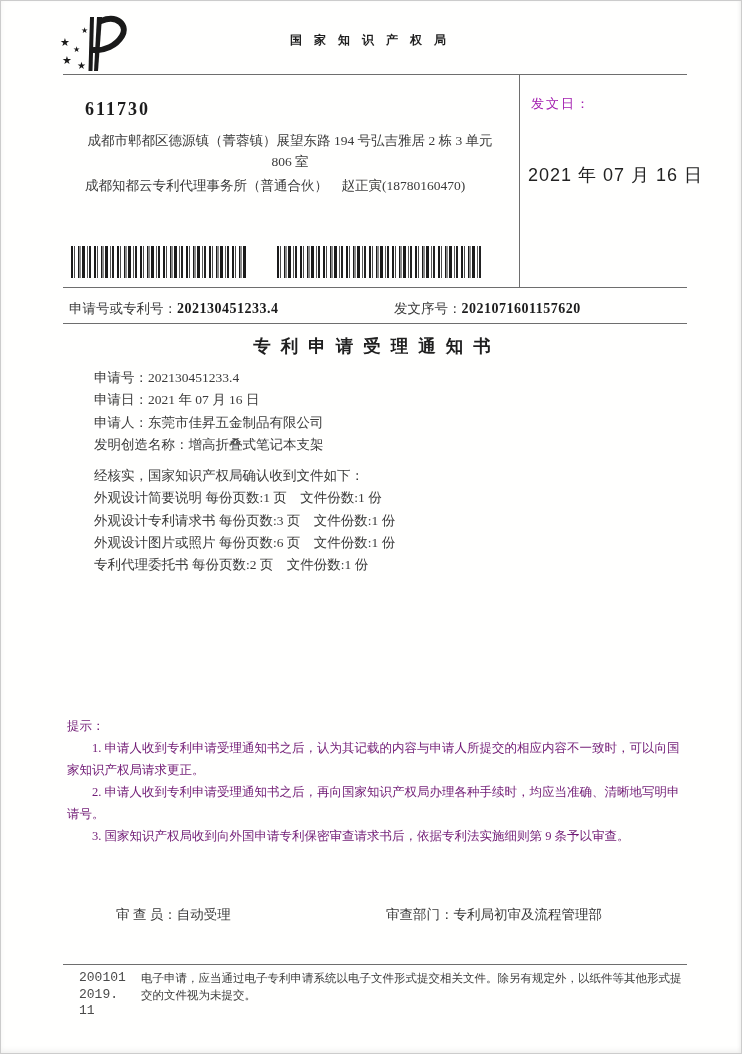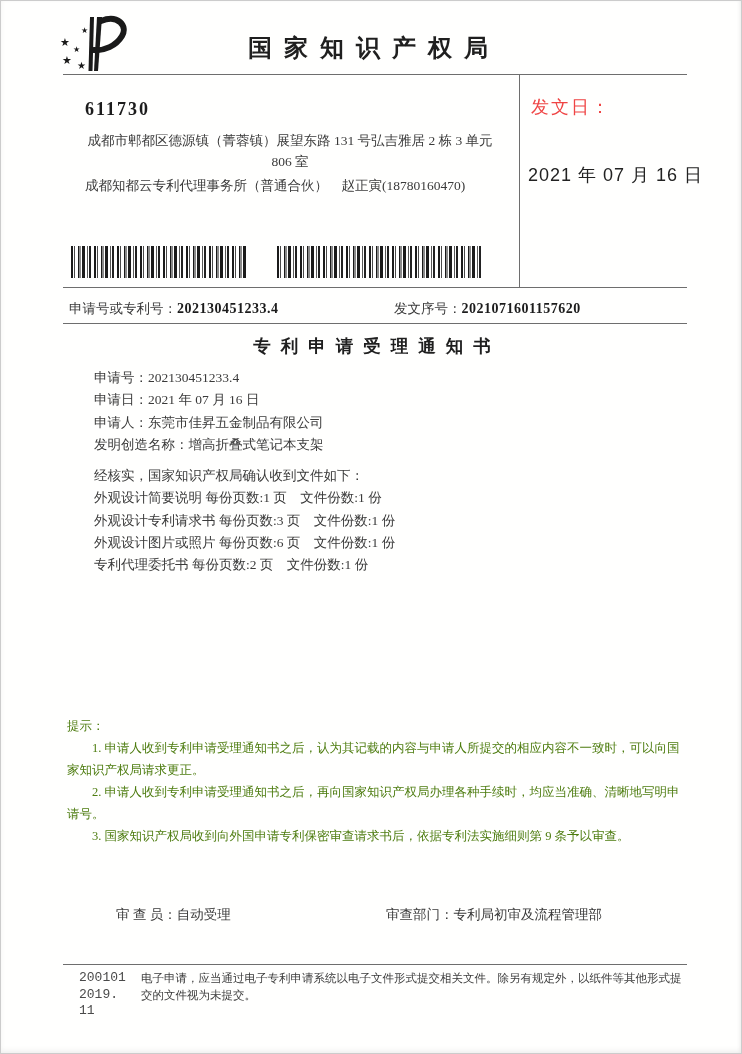--- a/index.html
+++ b/index.html
@@ -21,31 +21,31 @@
   .rule-mid     { left: 62px; top: 286px; width: 624px; }
   .rule-numbers { left: 62px; top: 322px; width: 624px; }
   .rule-footer  { left: 62px; top: 963px; width: 624px; }
   .vline { position: absolute; width: 1px; background: #6e6e6e; left: 518px; top: 73px; height: 213px; }
 
   .logo { position: absolute; left: 50px; top: 12px; }
 
   .office-name {
     position: absolute; left: 0; top: 31px; width: 734px;
     text-align: center; padding-left: 12px;
-    font-size: 24px; font-weight: bold; letter-spacing: 12px;
+    font-size: 12px; font-weight: bold; letter-spacing: 12px;
     color: #1f1f1f;
   }
 
   .recipient { position: absolute; left: 84px; top: 98px; width: 410px; }
   .postal-code { font-size: 18px; font-weight: bold; letter-spacing: 2px; color: #1c1c1c; }
   .addr1 { margin-top: 12px; font-size: 13.5px; text-align: center; color: #3a3a3a; }
   .addr2 { font-size: 13.5px; text-align: center; margin-top: 3px; color: #3a3a3a; }
   .agency { margin-top: 6px; font-size: 13.5px; color: #3a3a3a; }
 
-  .issue-date-label { position: absolute; left: 530px; top: 94px; font-size: 18px; letter-spacing: 2px; color: #ef4444; }
+  .issue-date-label { position: absolute; left: 530px; top: 94px; font-size: 13px; letter-spacing: 2px; color: #a21caf; }
   .issue-date-value {
     position: absolute; left: 527px; top: 162px;
     font-size: 18px; letter-spacing: 1px; color: #222;
     font-family: "Liberation Sans", "DejaVu Sans", sans-serif;
     font-stretch: condensed;
   }
 
   .barcode {
     position: absolute; top: 245px; height: 32px;
     background: repeating-linear-gradient(90deg,
@@ -79,21 +79,21 @@
 
   .body-block {
     position: absolute; left: 66px; top: 366px; width: 620px;
     font-size: 13.5px; line-height: 22.3px; color: #3a3a3a;
   }
   .body-block p { text-indent: 2em; }
   .gap-before { margin-top: 9px; }
 
   .notes-block {
     position: absolute; left: 66px; top: 714px; width: 622px;
-    font-size: 12.5px; line-height: 22px; color: #4d7c0f;
+    font-size: 12.5px; line-height: 22px; color: #701a75;
   }
   .notes-block .note-item { text-indent: 2em; }
 
   .signature-row { position: absolute; top: 905px; font-size: 13.5px; color: #3a3a3a; }
   .sig-examiner { left: 115px; }
   .sig-dept { left: 385px; }
 
   .footer-codes {
     position: absolute; left: 78px; top: 969px; width: 60px;
     font-size: 13px; line-height: 16.5px; color: #4a4a4a;
@@ -125,21 +125,21 @@
   </div>
 
   <div class="office-name">国家知识产权局</div>
 
   <div class="rule rule-top"></div>
   <div class="vline"></div>
   <div class="rule rule-mid"></div>
 
   <div class="recipient">
     <div class="postal-code">611730</div>
-    <div class="addr1">成都市郫都区德源镇（菁蓉镇）展望东路 131 号弘吉雅居 2 栋 3 单元</div>
+    <div class="addr1">成都市郫都区德源镇（菁蓉镇）展望东路 194 号弘吉雅居 2 栋 3 单元</div>
     <div class="addr2">806 室</div>
     <div class="agency">成都知都云专利代理事务所（普通合伙）　赵正寅(18780160470)</div>
   </div>
 
   <div class="issue-date-label">发文日：</div>
   <div class="issue-date-value">2021 年 07 月 16 日</div>
 
   <div class="barcode barcode-left"></div>
   <div class="barcode barcode-right"></div>
 

